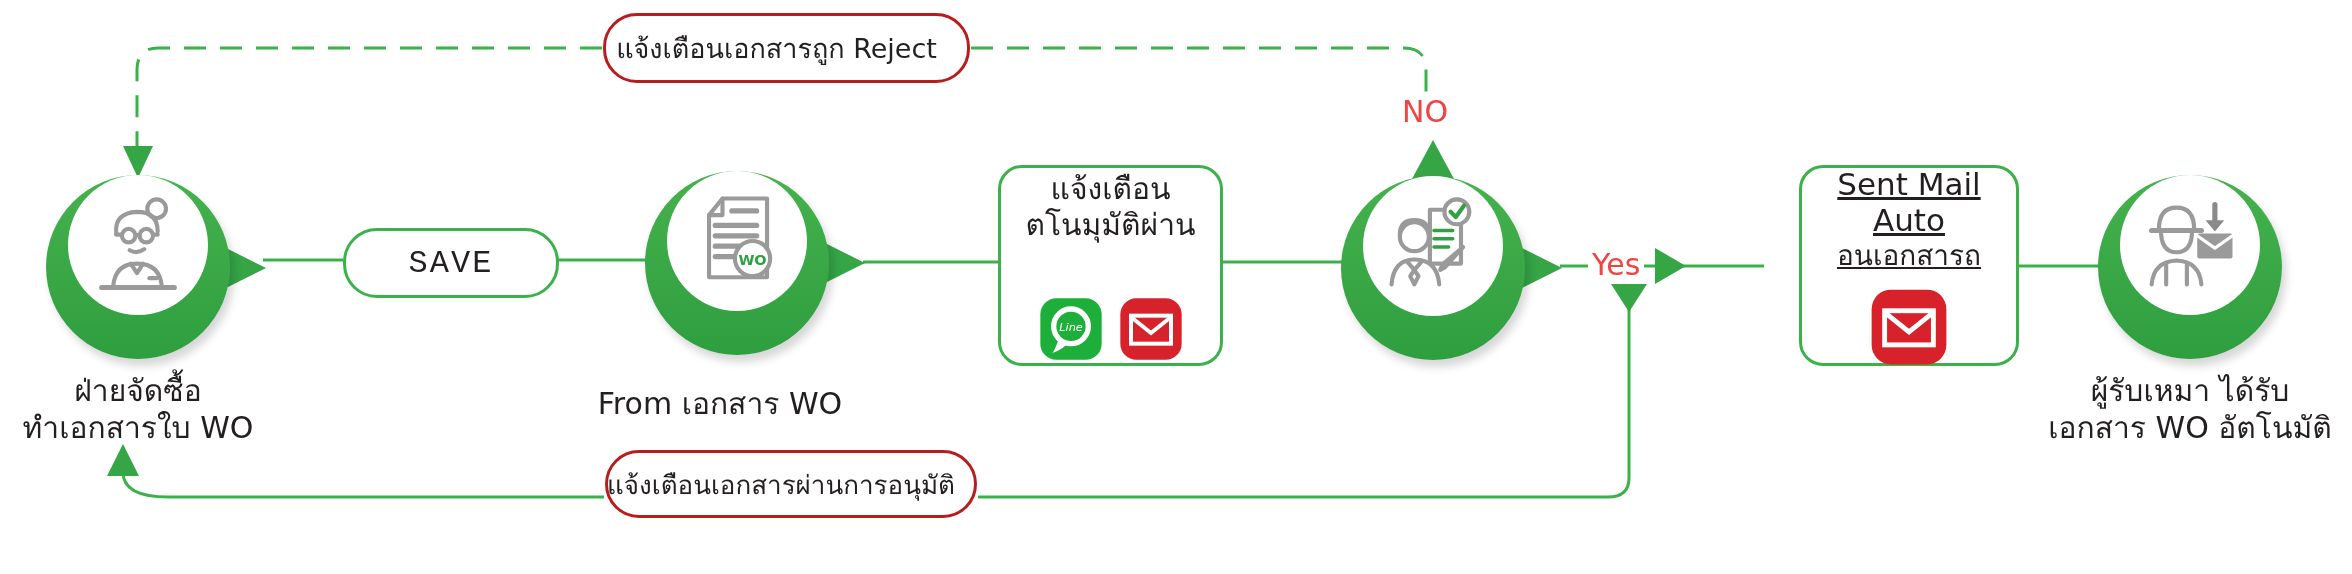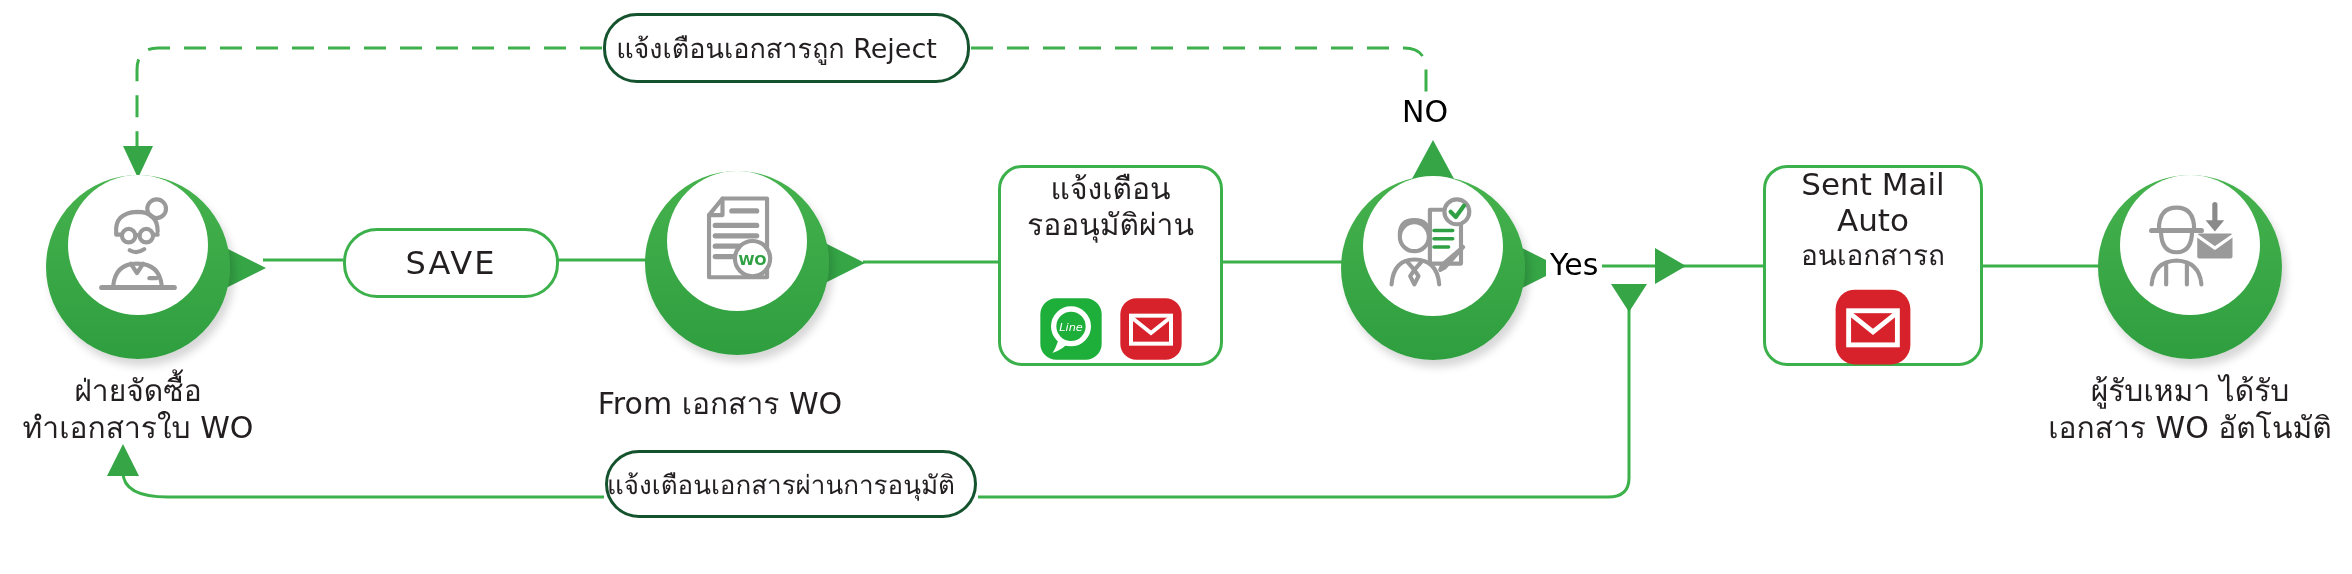--- a/index.html
+++ b/index.html
@@ -21,38 +21,38 @@
   }
   .circle-label{
     position:absolute;text-align:center;font-size:30px;line-height:37px;
     z-index:2;color:#231f20;white-space:nowrap;
   }
   
   .pill{
     position:absolute;left:343px;top:228px;width:210px;height:64px;
     border:3px solid #3cb14b;border-radius:34px;background:#fff;z-index:2;
     display:flex;align-items:center;justify-content:center;
-    font-size:32px;letter-spacing:2px;color:#231f20;
+    font-size:32px;letter-spacing:2px;color:#231f20;font-family:Liberation Mono, monospace;
   }
   
   .panel{
     position:absolute;background:#fff;border:3px solid #3cb14b;border-radius:24px;
     z-index:2;display:flex;flex-direction:column;align-items:center;justify-content:center;
   }
   .panel .ptext{text-align:center;font-size:30px;line-height:36px;}
   .panel .icons{display:flex;gap:16px;margin-top:14px;align-items:center;}
   
   .callout{
-    position:absolute;background:#fff;border:3px solid #14532d;border-radius:34px;
+    position:absolute;background:#fff;border:3px solid #b91c1c;border-radius:34px;
     z-index:2;display:flex;align-items:center;justify-content:center;gap:10px;
     padding:0 16px;box-sizing:border-box;
   }
   .callout .ctext{font-size:27px;white-space:nowrap;}
   .branch-label{
-    position:absolute;z-index:3;font-size:30px;color:#000000;background:#fff;
+    position:absolute;z-index:3;font-size:30px;color:#ef4444;background:#fff;
     padding:0 4px;line-height:32px;
   }
   .ic{display:block;}
 </style>
 </head>
 <body>
 
 <div class="canvas">
 
   <svg class="wires" width="2352" height="574" viewBox="0 0 2352 574">
@@ -126,21 +126,21 @@
       </svg>
     </div>
   </div>
   <div class="circle-label" style="left:550px;top:385px;width:340px;">
     <div>From เอกสาร WO</div>
   </div>
 
   <div class="panel" style="left:998px;top:165px;width:219px;height:195px;gap:40px;">
     <div class="ptext">
       <div>แจ้งเตือน</div>
-      <div>รออนุมัติผ่าน</div>
+      <div>ตโนมุมัติผ่าน</div>
     </div>
     <div class="icons">
       <svg class="ic" width="64" height="64" viewBox="0 0 48 48">
         <rect x="1" y="1" width="46" height="46" rx="12" fill="#1daf39"></rect>
         <circle cx="24" cy="22" r="13" fill="none" stroke="#ffffff" stroke-width="4"></circle>
         <path d="M15 31 Q12 40 10 42 Q19 39 22 34 Z" fill="#ffffff"></path>
         <text x="24" y="25.5" font-size="8.5" font-style="italic" fill="#ffffff" text-anchor="middle">Line</text>
       </svg>
       <svg class="ic" width="64" height="64" viewBox="0 0 48 48">
         <rect x="1" y="1" width="46" height="46" rx="12" fill="#d7222b"></rect>
@@ -161,23 +161,23 @@
         <path d="M23 44 Q23 30 37 30 Q51 30 51 44"></path>
         <circle cx="37" cy="46" r="14"></circle>
         <path d="M15 92 Q17 68 37 68 Q59 68 61 92"></path>
         <path d="M30 70 L37 78 L44 70"></path>
         <path d="M37 78 L33 84 L37 92 L41 84 Z"></path>
       </svg>
     </div>
   </div>
 
   <div class="branch-label" style="left:1398px;top:96px;">NO</div>
-  <div class="branch-label" style="left:1546px;top:249px;">Yes</div>
-
-  <div class="panel" style="left:1763px;top:165px;width:214px;height:195px;">
+  <div class="branch-label" style="left:1588px;top:249px;">Yes</div>
+
+  <div class="panel" style="left:1799px;top:165px;width:214px;height:195px;text-decoration:underline;">
     <div class="ptext">
       <div style="font-size:31px;">Sent Mail Auto</div>
       <div style="font-size:28px;">อนเอกสารถ</div>
     </div>
     <div class="icons">
       <svg class="ic" width="78" height="78" viewBox="0 0 48 48">
         <rect x="1" y="1" width="46" height="46" rx="12" fill="#d7222b"></rect>
         <rect x="9" y="14" width="30" height="21" fill="none" stroke="#ffffff" stroke-width="3"></rect>
         <path d="M9 15 L24 27 L39 15" fill="none" stroke="#ffffff" stroke-width="3"></path>
       </svg>

